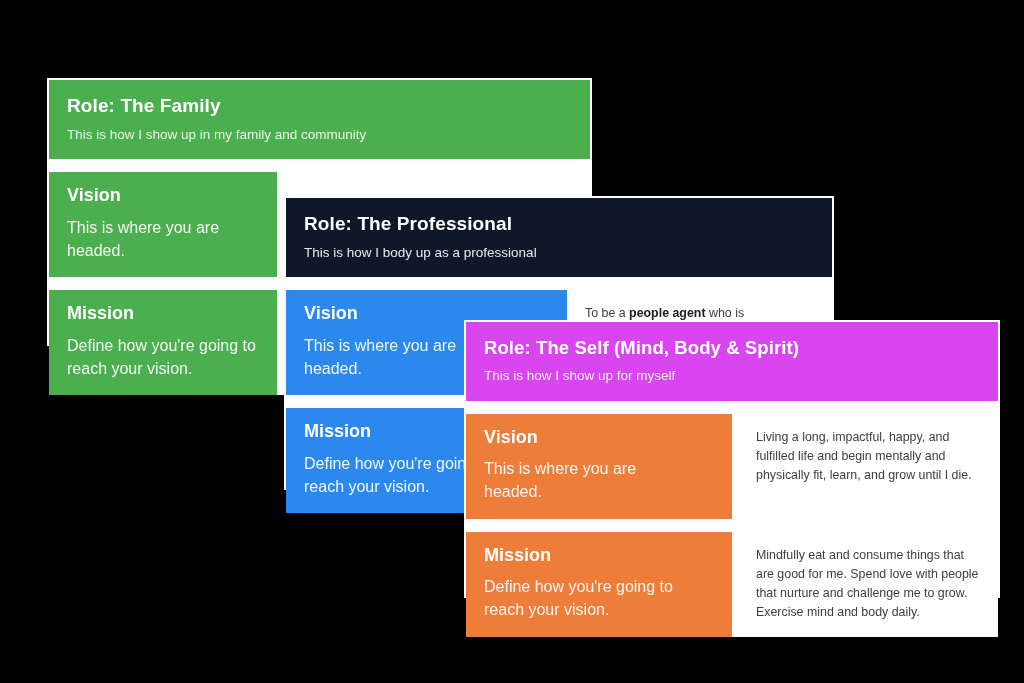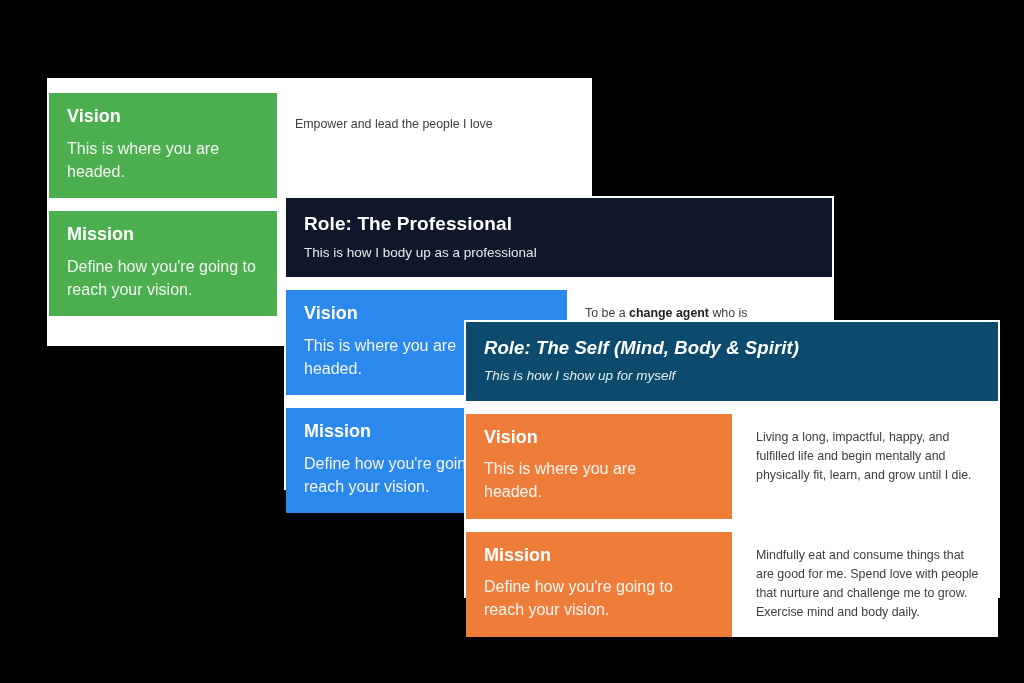--- a/index.html
+++ b/index.html
@@ -98,31 +98,35 @@
   }
   #card-professional .role-band { background: #0f172a; }
   #card-professional .row-label { background: #2B88EC; width: 281px; }
   #card-professional .row-body { padding-top: 14px; }
 
   
   #card-self {
     left: 464px; top: 320px; width: 536px; height: 278px;
     z-index: 3;
   }
-  #card-self .role-band { background: #0c4a6e; font-style: italic; }
+  #card-self .role-band { background: #d946ef; }
   #card-self .row-label { background: #EE7D3A; width: 266px; }
   #card-self .row-body { padding-top: 14px; padding-left: 24px; }
   #card-self .role-title { font-size: 18.5px; }
 </style>
 </head>
 <body>
 
 <div id="canvas">
 
   <div class="card" id="card-family">
+    <div class="role-band">
+      <h2 class="role-title">Role: The Family</h2>
+      <p class="role-sub">This is how I show up in my family and community</p>
+    </div>
     <div class="row-spacer"></div>
     <div class="row">
       <div class="row-label">
         <h3>Vision</h3>
         <p>This is where you are headed.</p>
       </div>
       <div class="row-body">Empower and lead the people I love</div>
     </div>
     <div class="row-spacer"></div>
     <div class="row">
@@ -138,21 +142,21 @@
     <div class="role-band">
       <h2 class="role-title">Role: The Professional</h2>
       <p class="role-sub">This is how I body up as a professional</p>
     </div>
     <div class="row-spacer"></div>
     <div class="row">
       <div class="row-label">
         <h3>Vision</h3>
         <p>This is where you are headed.</p>
       </div>
-      <div class="row-body"><span>To be a </span><b>change agent</b><span> who is transforming millions of individuals and organizations so they can reach</span></div>
+      <div class="row-body"><span>To be a </span><b>people agent</b><span> who is transforming millions of individuals and organizations so they can reach</span></div>
     </div>
     <div class="row-spacer"></div>
     <div class="row">
       <div class="row-label">
         <h3>Mission</h3>
         <p>Define how you're going to reach your vision.</p>
       </div>
       <div class="row-body"></div>
     </div>
   </div>

